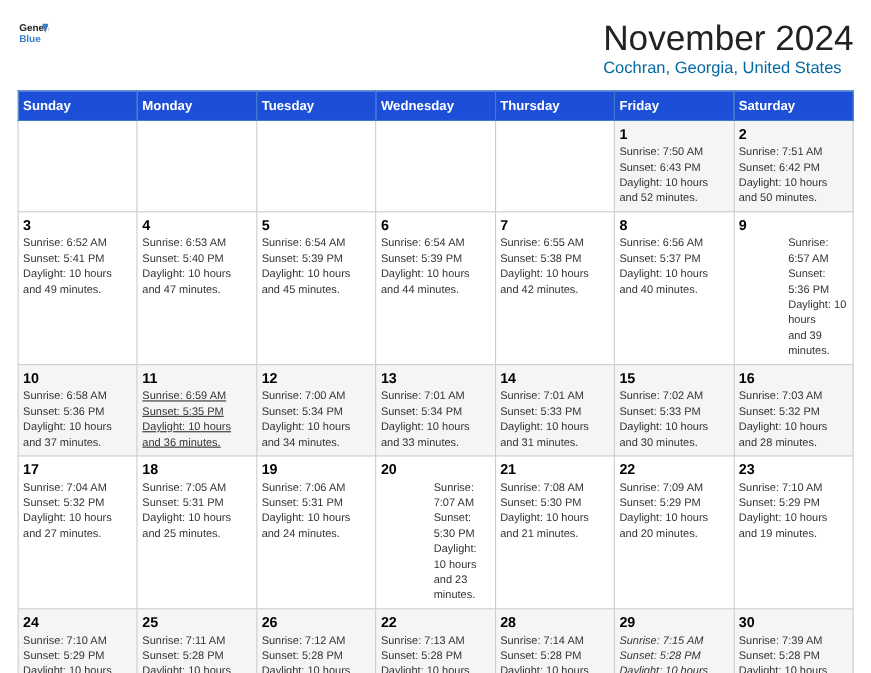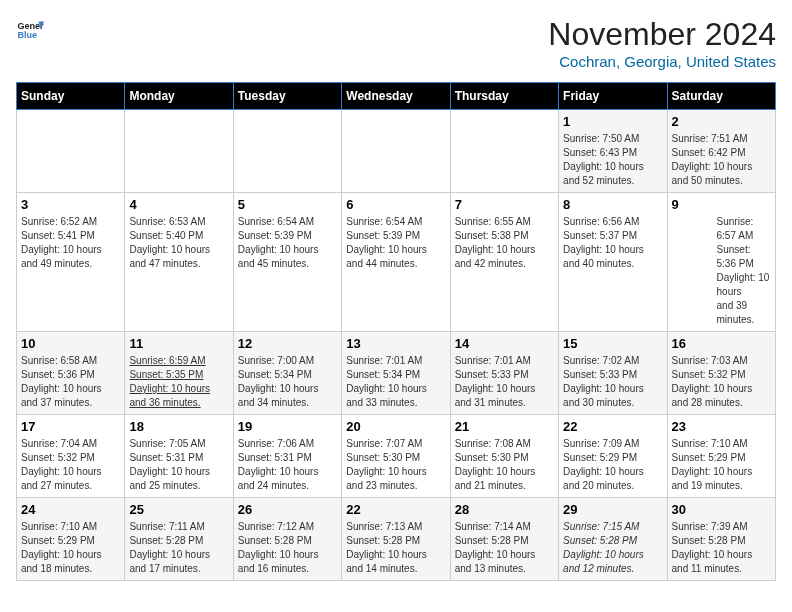--- a/index.html
+++ b/index.html
@@ -19,38 +19,38 @@
     .logo {
       display: flex;
       align-items: center;
       gap: 4px;
     }
     .logo-icon {
       width: 28px;
       height: 28px;
     }
     .title-section {
-      text-align: right;
+      text-align: left;
     }
     .calendar-title {
       font-size: 32px;
       font-weight: normal;
       color: #222;
     }
     .calendar-subtitle {
       font-size: 15px;
       color: #0369a1;
     }
     table {
       width: 100%;
       border-collapse: collapse;
       font-size: 11px;
     }
     thead tr th {
-      background-color: #000000;
+      background-color: #1d4ed8;
       color: #fff;
       padding: 6px 4px;
       text-align: left;
       font-size: 12px;
       font-weight: bold;
       border: 1px solid #3a7dc9;
     }
     tbody tr td {
       border: 1px solid #ccc;
       vertical-align: top;
@@ -247,21 +247,21 @@
         </td>
         <td>
           <span class="day-number">19</span>
           <div class="day-info" style="white-space: pre-line;">Sunrise: 7:06 AM
 Sunset: 5:31 PM
 Daylight: 10 hours
 and 24 minutes.</div>
         </td>
         <td>
           <span class="day-number">20</span>
-          <div class="day-info" style="white-space: pre-line;">Sunrise: 7:07 AM
+          <div class="day-info" style="white-space: pre-line; margin-left: 48px;">Sunrise: 7:07 AM
 Sunset: 5:30 PM
 Daylight: 10 hours
 and 23 minutes.</div>
         </td>
         <td>
           <span class="day-number">21</span>
           <div class="day-info" style="white-space: pre-line;">Sunrise: 7:08 AM
 Sunset: 5:30 PM
 Daylight: 10 hours
 and 21 minutes.</div>

